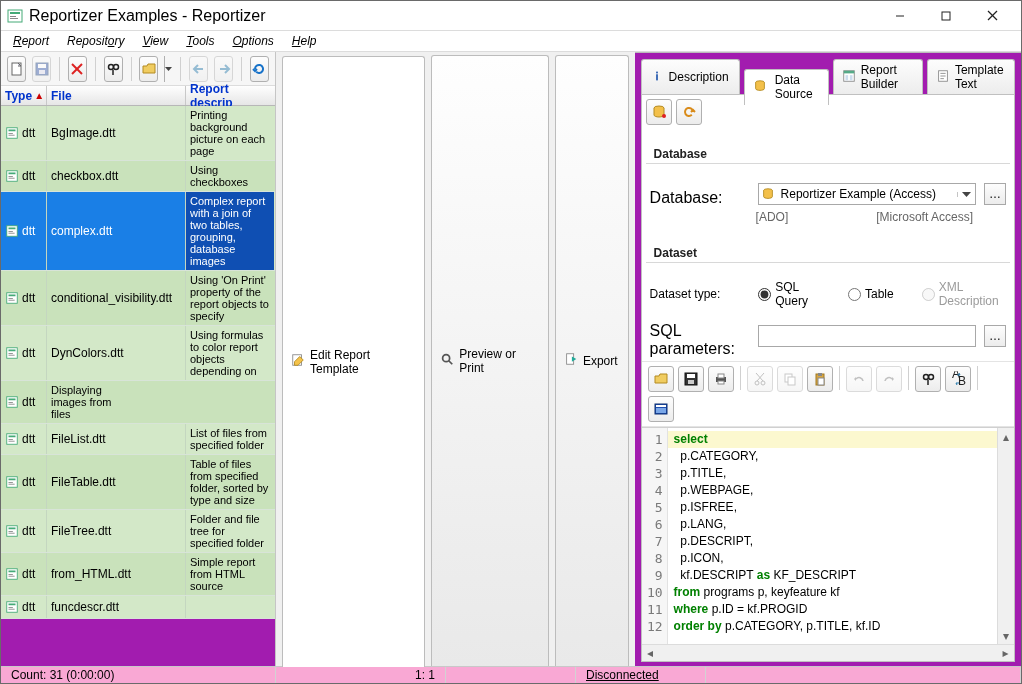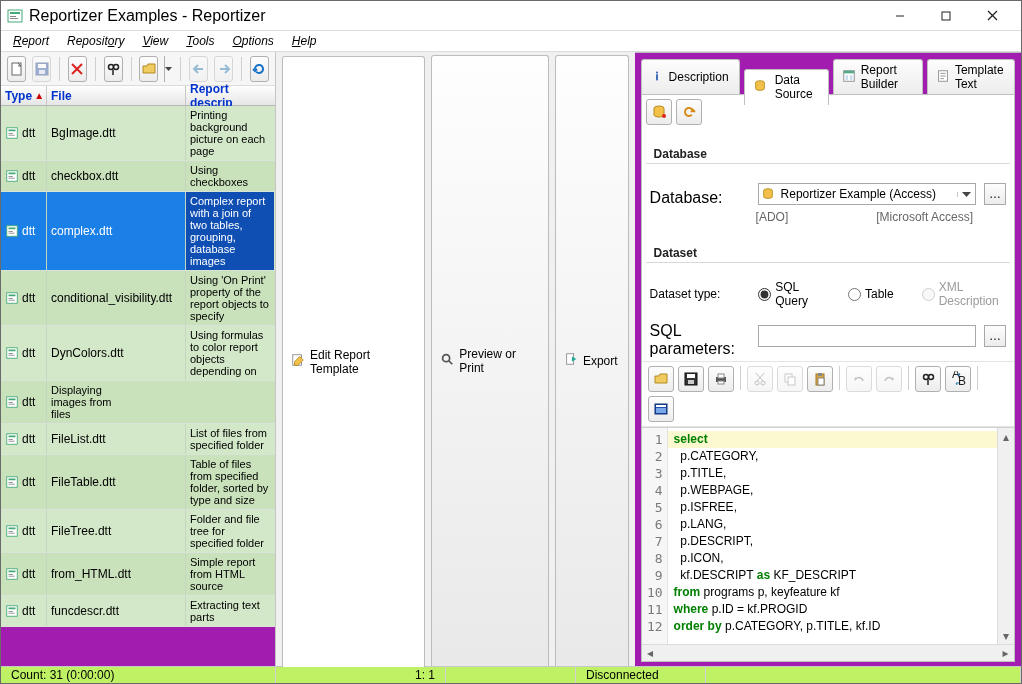--- a/index.html
+++ b/index.html
@@ -60,21 +60,21 @@
 .editor-wrap { flex:1; display:flex; min-height:0; border-top:1px solid #d0d0d0;}
 .gutter { width:26px; background:#f6f6f6; border-right:1px solid #e2e2e2; text-align:right; padding:3px 4px 3px 0; font-family:Consolas,monospace; font-size:13px; color:#7a7a7a; line-height:17px;}
 .code { flex:1; background:#fff; padding:3px 6px; font-family:Consolas,monospace; font-size:13px; line-height:17px; white-space:pre; overflow:auto; position:relative;}
 .code .kw { color:#008000; font-weight:600;}
 .code .hl { position:absolute; left:0; right:0; top:3px; height:17px; background:#fcf8cf; z-index:0;}
 .code .line { position:relative; z-index:1;}
 .vscroll { width:17px; background:#f0f0f0; border-left:1px solid #dcdcdc; display:flex; flex-direction:column; justify-content:space-between; align-items:center; padding:2px 0;}
 .vscroll .arrow{ width:13px;height:13px; display:flex; align-items:center; justify-content:center; color:#666;}
 .hscroll-row { height:17px; background:#f0f0f0; border-top:1px solid #dcdcdc; display:flex; align-items:center; justify-content:space-between; padding:0 2px;}
 .hscroll-row .arrow{ width:13px;height:13px; display:flex;align-items:center;justify-content:center; color:#666;}
-.statusbar { height:17px; border-top:1px solid #c8c8c8; display:flex; align-items:flex-start; font-size:11px; background:#bef264;}
+.statusbar { height:17px; border-top:1px solid #c8c8c8; display:flex; align-items:flex-start; font-size:11px; background:#f9a8d4;}
 .statusbar .cell { padding:0 10px; border-right:1px solid #d2d2d2; height:100%; display:flex; align-items:center;}
 .statusbar .cell.flex { flex:1; }
 .icon16{width:16px;height:16px;}
 </style>
 </head>
 <body>
 
 <div class="window">
 
   <div class="titlebar">
@@ -324,21 +324,20 @@
             <div class="c-type">
               <svg class="row-icon" viewBox="0 0 16 16">
                 <rect x="2" y="2" width="12" height="12" fill="#fff" stroke="#4a7"></rect>
                 <rect x="4" y="4" width="8" height="2" fill="#4a7"></rect>
                 <rect x="4" y="8" width="5" height="1" fill="#888"></rect>
                 <rect x="4" y="10" width="7" height="1" fill="#888"></rect>
               </svg>
               <span>dtt</span>
             </div>
             <div class="c-file">funcdescr.dtt</div>
-            <div class="c-desc">Extracting text parts</div>
           </div>
         </div>
     </div>
 
     <div class="right-pane">
       <div class="top-tabbar" id="top-tabbar">
           <div class="top-tab active">
             <span><svg width="14" height="14" viewBox="0 0 16 16">
                 <rect x="2" y="2" width="10" height="12" fill="#fff" stroke="#888"></rect>
                 <path d="M10 4l4 4-6 6-4 0 0-4z" fill="#f5c34a" stroke="#b38a20"></path>
@@ -552,16 +551,16 @@
           </div>
         </div>
       </div>
     </div>
   </div>
 
   <div class="statusbar">
     <div class="cell" style="width:275px;">Count: 31 (0:00:00)</div>
     <div class="cell" style="width:170px;justify-content:flex-end;">1: 1</div>
     <div class="cell" style="width:130px;"></div>
-    <div class="cell" style="width:130px;">Disconnected</div>
+    <div class="cell" style="width:130px;text-decoration:underline;">Disconnected</div>
     <div class="cell flex"></div>
   </div>
 </div>
 
 </body></html>

